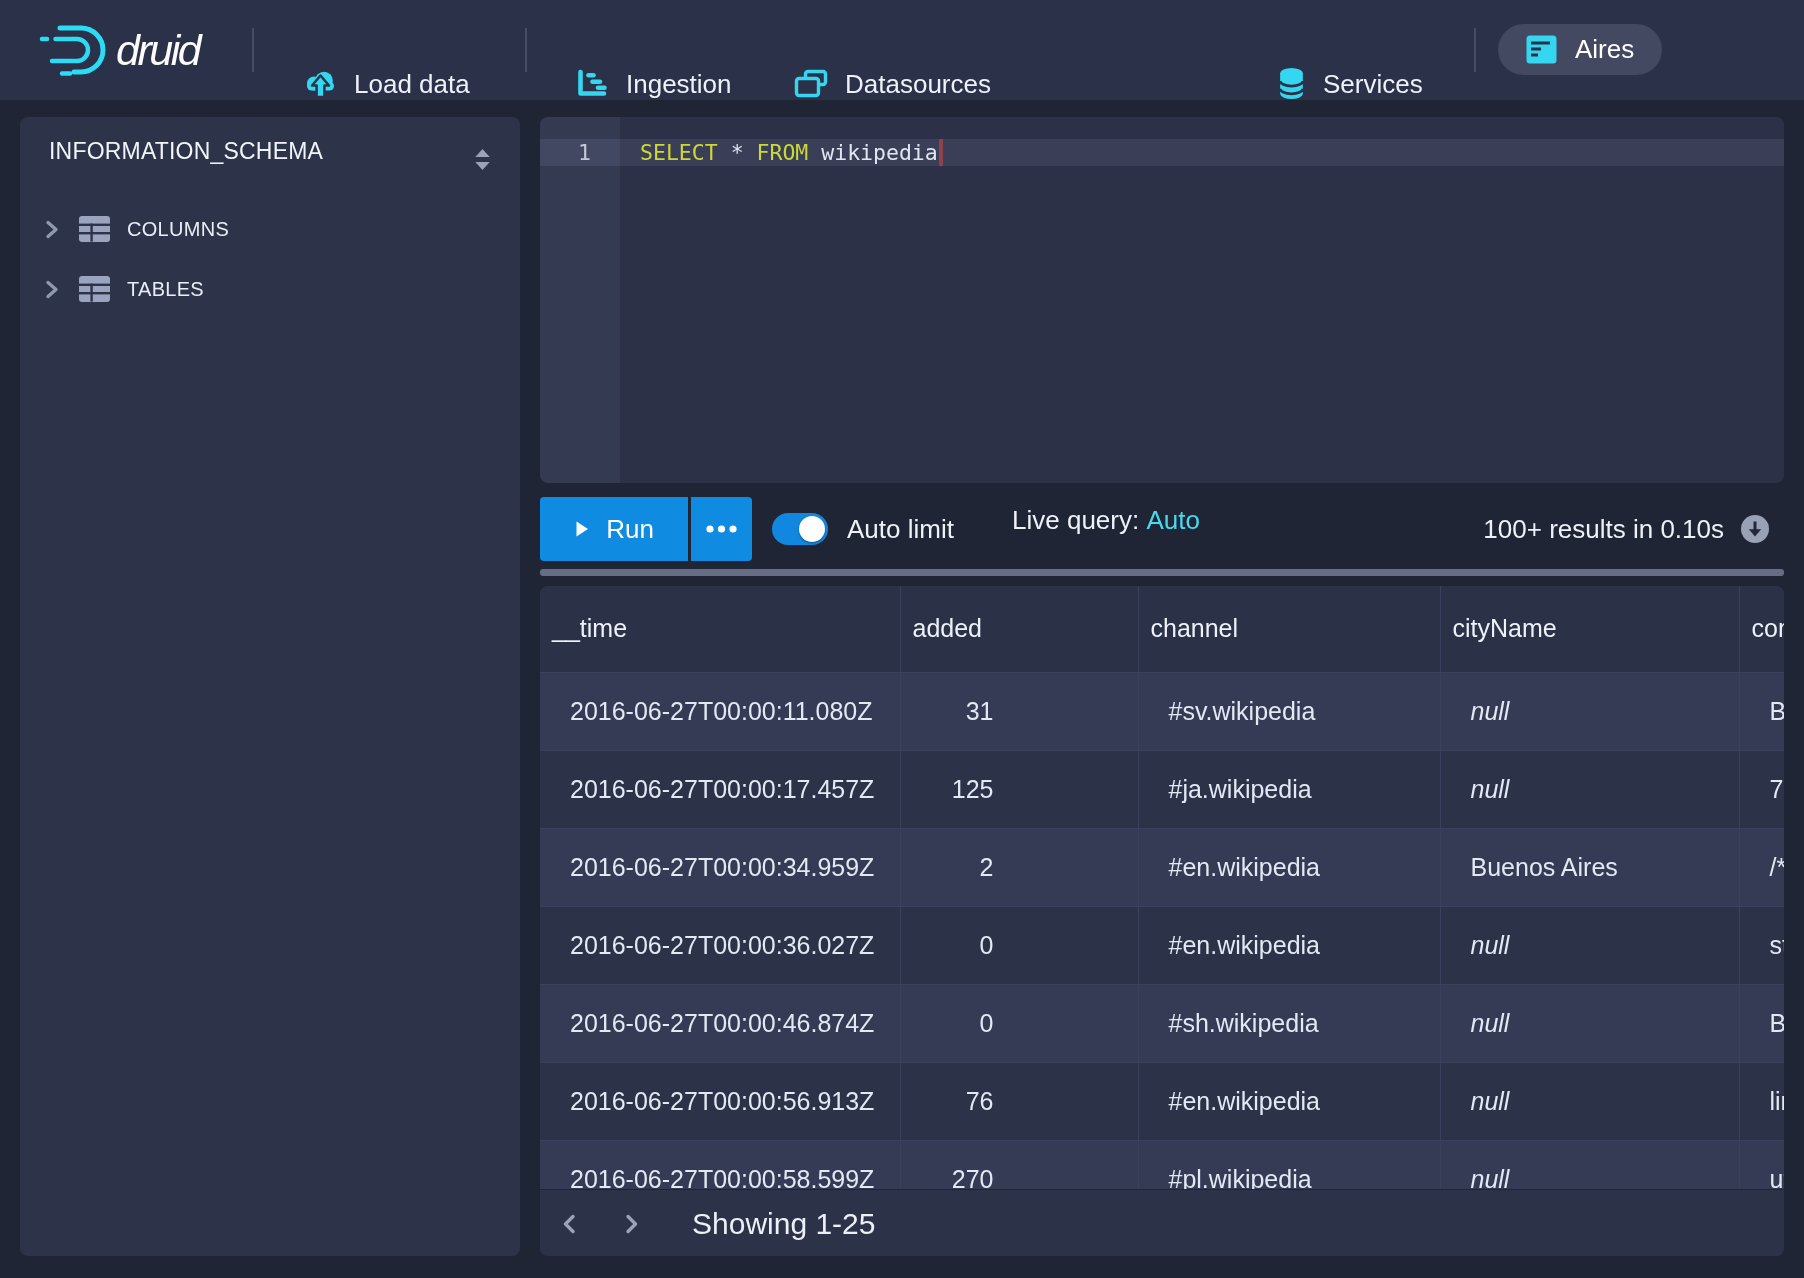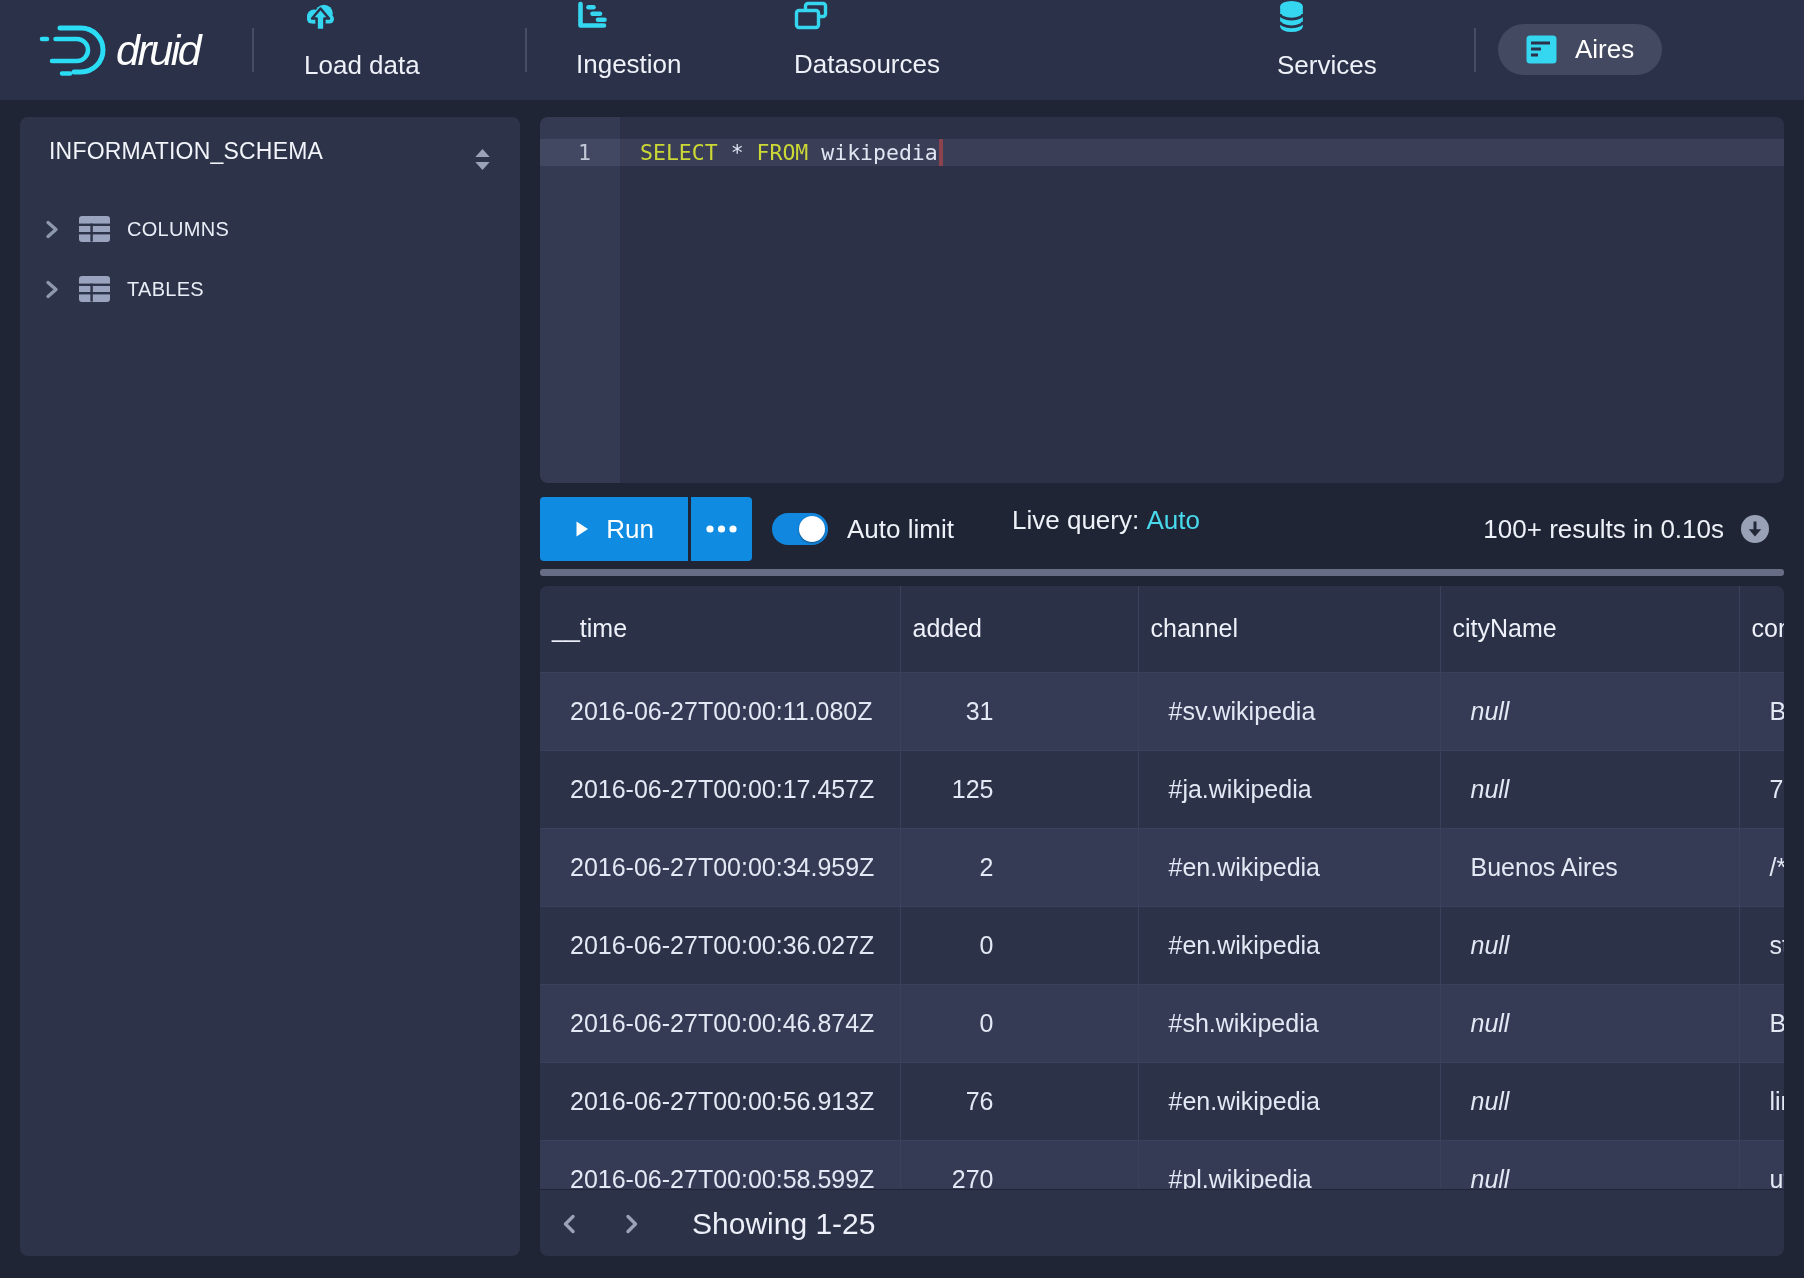--- a/index.html
+++ b/index.html
@@ -27,22 +27,22 @@
   html,body{width:1804px;height:1278px;overflow:hidden;}
   body{font-family:"Liberation Sans",sans-serif;background:var(--page);color:var(--text);}
   #app{position:relative;width:1804px;height:944px;background:var(--page);}
 
   
   .navbar{position:absolute;left:0;top:0;width:1804px;height:100px;background:var(--navbar);}
   .brand-mark{position:absolute;left:38px;top:22px;width:72px;height:56px;}
   .brand-text{position:absolute;left:116px;top:0;height:100px;display:flex;align-items:center;
     font-size:43px;font-style:italic;letter-spacing:-2.5px;color:#fdfdfe;font-weight:400;}
   .nav-sep{position:absolute;top:28px;width:2px;height:44px;background:#474d63;}
-  .nav-item{position:absolute;top:0;height:100px;display:flex;align-items:flex-start;gap:17px;
-    font-size:26px;color:var(--text);cursor:pointer;flex-direction:column;}
+  .nav-item{position:absolute;top:0;height:100px;display:flex;align-items:flex-end;gap:17px;
+    font-size:26px;color:var(--text);cursor:pointer;}
   .nav-item .label{white-space:nowrap;}
   .nav-pill{position:absolute;top:24px;height:51px;border-radius:26px;background:#434960;
     display:flex;align-items:center;gap:18px;padding:0 28px;font-size:26px;color:#fff;cursor:pointer;}
 
   
   .sidebar{position:absolute;left:20px;top:117px;width:500px;height:1139px;background:var(--panel);border-radius:8px;}
   .schema-title{position:absolute;left:29px;top:21px;font-size:23px;color:#f2f4fa;letter-spacing:0.2px;}
   .sort-icon{position:absolute;right:26px;top:31px;width:23px;height:23px;cursor:pointer;}
   .tree{position:absolute;left:0;top:82px;width:100%;}
   .tree-row{position:relative;height:60px;display:flex;align-items:center;cursor:pointer;}

